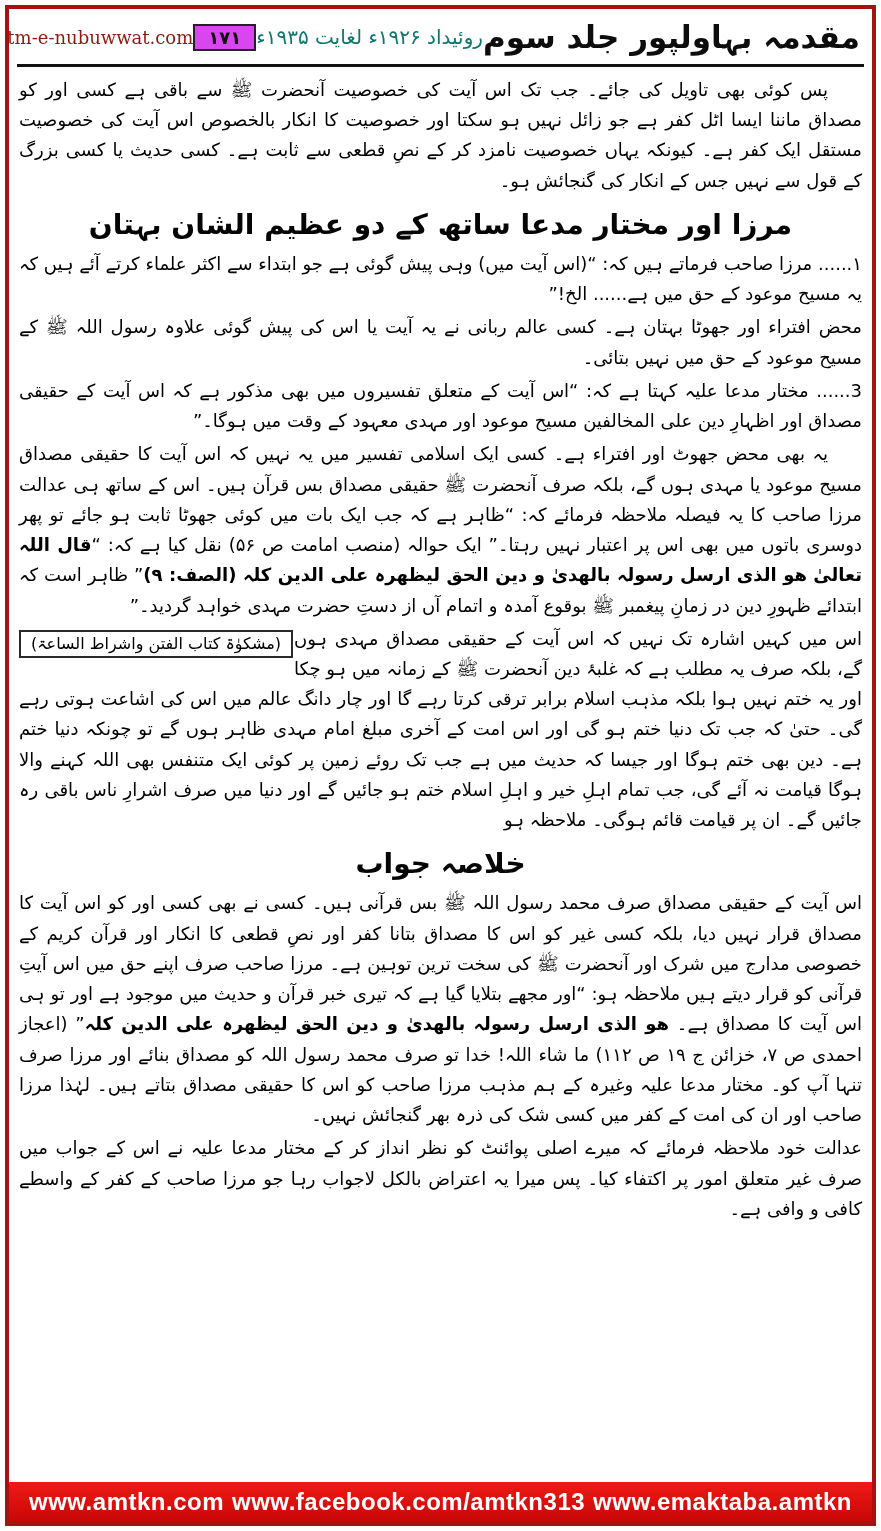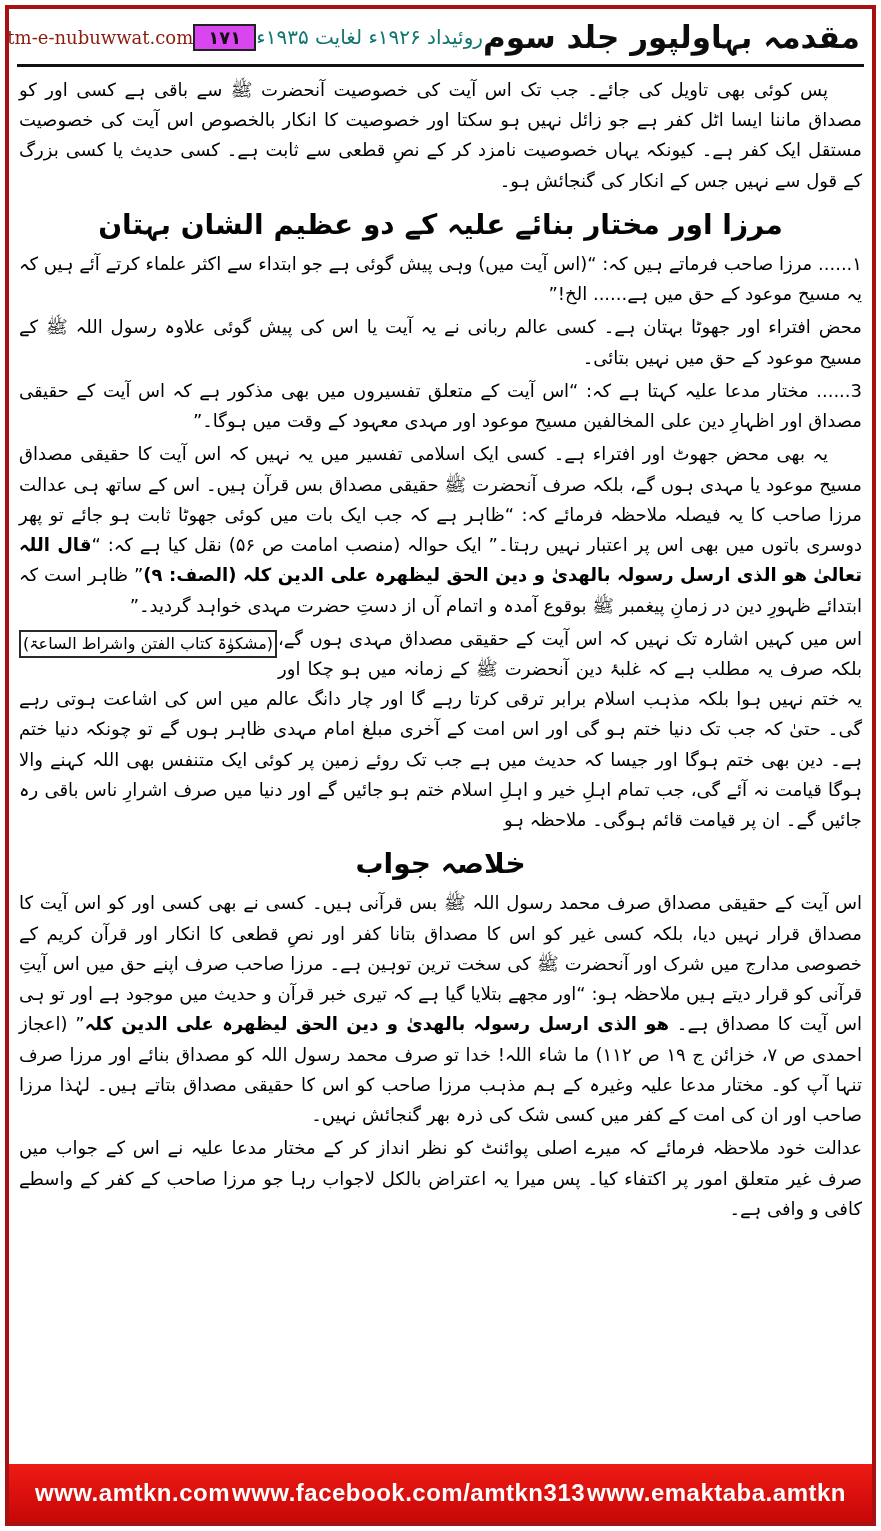--- a/index.html
+++ b/index.html
@@ -75,39 +75,39 @@
     text-align: center;
     font-size: 28px;
     font-weight: bold;
     color: #050505;
     margin: 12px 0 8px;
   }
   .bold { font-weight: bold; }
   .boxed-note {
     float: left;
     border: 2px solid #2a2a2a;
-    padding: 0 2px;
+    padding: 0 10px;
     margin-right: 1px;
     margin-top: 6px;
     font-size: 16px;
     line-height: 1.5;
     white-space: nowrap;
   }
 
   
   .footer {
     position: absolute;
     left: 9px; right: 9px; bottom: 9px;
-    height: 58px;
+    height: 40px;
     background: linear-gradient(#ef1b15, #c70707);
     display: flex;
     align-items: center;
     justify-content: space-between;
     direction: ltr;
-    padding: 0 26px;
+    padding: 0 20px;
   }
   .footer-link {
     color: #ffffff;
     font-family: "Liberation Sans", sans-serif;
     font-weight: bold;
     font-size: 24px;
     letter-spacing: 0.5px;
     white-space: nowrap;
   }
 </style>
@@ -123,21 +123,21 @@
       <div class="book-title">مقدمہ بہاولپور جلد سوم</div>
       <div class="date-line">روئیداد ۱۹۲۶ء لغایت ۱۹۳۵ء</div>
       <div class="pagebox">
         <span>۱۷۱</span>
       </div>
       <div class="email">ameer@khatm-e-nubuwwat.com</div>
     </div>
 
     <div class="body-area">
         <div class="paragraph-indent"><span>پس کوئی بھی تاویل کی جائے۔ جب تک اس آیت کی خصوصیت آنحضرت ﷺ سے باقی ہے کسی اور کو مصداق ماننا ایسا اٹل کفر ہے جو زائل نہیں ہو سکتا اور خصوصیت کا انکار بالخصوص اس آیت کی خصوصیت مستقل ایک کفر ہے۔ کیونکہ یہاں خصوصیت نامزد کر کے نصِ قطعی سے ثابت ہے۔ کسی حدیث یا کسی بزرگ کے قول سے نہیں جس کے انکار کی گنجائش ہو۔</span></div>
-        <div class="heading"><span>مرزا اور مختار بنائے علیہ کے دو عظیم الشان بہتان</span></div>
+        <div class="heading"><span>مرزا اور مختار مدعا ساتھ کے دو عظیم الشان بہتان</span></div>
         <div class="paragraph"><span>۱...... مرزا صاحب فرماتے ہیں کہ: “(اس آیت میں) وہی پیش گوئی ہے جو ابتداء سے اکثر علماء کرتے آئے ہیں کہ یہ مسیح موعود کے حق میں ہے...... الخ!”</span></div>
         <div class="paragraph"><span>محض افتراء اور جھوٹا بہتان ہے۔ کسی عالم ربانی نے یہ آیت یا اس کی پیش گوئی علاوہ رسول اللہ ﷺ کے مسیح موعود کے حق میں نہیں بتائی۔</span></div>
         <div class="paragraph"><span>3...... مختار مدعا علیہ کہتا ہے کہ: “اس آیت کے متعلق تفسیروں میں بھی مذکور ہے کہ اس آیت کے حقیقی مصداق اور اظہارِ دین علی المخالفین مسیح موعود اور مہدی معہود کے وقت میں ہوگا۔”</span></div>
         <div class="paragraph-indent"><span>یہ بھی محض جھوٹ اور افتراء ہے۔ کسی ایک اسلامی تفسیر میں یہ نہیں کہ اس آیت کا حقیقی مصداق مسیح موعود یا مہدی ہوں گے، بلکہ صرف آنحضرت ﷺ حقیقی مصداق بس قرآن ہیں۔ اس کے ساتھ ہی عدالت مرزا صاحب کا یہ فیصلہ ملاحظہ فرمائے کہ: “ظاہر ہے کہ جب ایک بات میں کوئی جھوٹا ثابت ہو جائے تو پھر دوسری باتوں میں بھی اس پر اعتبار نہیں رہتا۔” ایک حوالہ (منصب امامت ص ۵۶) نقل کیا ہے کہ: “</span><span class="bold">قال اللہ تعالیٰ ھو الذی ارسل رسولہ بالھدیٰ و دین الحق لیظھرہ علی الدین کلہ (الصف: ۹)</span><span>” ظاہر است کہ ابتدائے ظہورِ دین در زمانِ پیغمبر ﷺ بوقوع آمدہ و اتمام آں از دستِ حضرت مہدی خواہد گردید۔”</span></div>
         <div class="paragraph"><span class="boxed-note">(مشکوٰۃ کتاب الفتن واشراط الساعۃ)</span><span>اس میں کہیں اشارہ تک نہیں کہ اس آیت کے حقیقی مصداق مہدی ہوں گے، بلکہ صرف یہ مطلب ہے کہ غلبۂ دین آنحضرت ﷺ کے زمانہ میں ہو چکا اور یہ ختم نہیں ہوا بلکہ مذہب اسلام برابر ترقی کرتا رہے گا اور چار دانگ عالم میں اس کی اشاعت ہوتی رہے گی۔ حتیٰ کہ جب تک دنیا ختم ہو گی اور اس امت کے آخری مبلغ امام مہدی ظاہر ہوں گے تو چونکہ دنیا ختم ہے۔ دین بھی ختم ہوگا اور جیسا کہ حدیث میں ہے جب تک روئے زمین پر کوئی ایک متنفس بھی اللہ کہنے والا ہوگا قیامت نہ آئے گی، جب تمام اہلِ خیر و اہلِ اسلام ختم ہو جائیں گے اور دنیا میں صرف اشرارِ ناس باقی رہ جائیں گے۔ ان پر قیامت قائم ہوگی۔ ملاحظہ ہو</span></div>
         <div class="heading"><span>خلاصہ جواب</span></div>
         <div class="paragraph"><span>اس آیت کے حقیقی مصداق صرف محمد رسول اللہ ﷺ بس قرآنی ہیں۔ کسی نے بھی کسی اور کو اس آیت کا مصداق قرار نہیں دیا، بلکہ کسی غیر کو اس کا مصداق بتانا کفر اور نصِ قطعی کا انکار اور قرآن کریم کے خصوصی مدارج میں شرک اور آنحضرت ﷺ کی سخت ترین توہین ہے۔ مرزا صاحب صرف اپنے حق میں اس آیتِ قرآنی کو قرار دیتے ہیں ملاحظہ ہو: “اور مجھے بتلایا گیا ہے کہ تیری خبر قرآن و حدیث میں موجود ہے اور تو ہی اس آیت کا مصداق ہے۔ </span><span class="bold">ھو الذی ارسل رسولہ بالھدیٰ و دین الحق لیظھرہ علی الدین کلہ</span><span>” (اعجاز احمدی ص ۷، خزائن ج ۱۹ ص ۱۱۲) ما شاء اللہ! خدا تو صرف محمد رسول اللہ کو مصداق بنائے اور مرزا صرف تنہا آپ کو۔ مختار مدعا علیہ وغیرہ کے ہم مذہب مرزا صاحب کو اس کا حقیقی مصداق بتاتے ہیں۔ لہٰذا مرزا صاحب اور ان کی امت کے کفر میں کسی شک کی ذرہ بھر گنجائش نہیں۔</span></div>
         <div class="paragraph"><span>عدالت خود ملاحظہ فرمائے کہ میرے اصلی پوائنٹ کو نظر انداز کر کے مختار مدعا علیہ نے اس کے جواب میں صرف غیر متعلق امور پر اکتفاء کیا۔ پس میرا یہ اعتراض بالکل لاجواب رہا جو مرزا صاحب کے کفر کے واسطے کافی و وافی ہے۔</span></div>
       </div>
 

